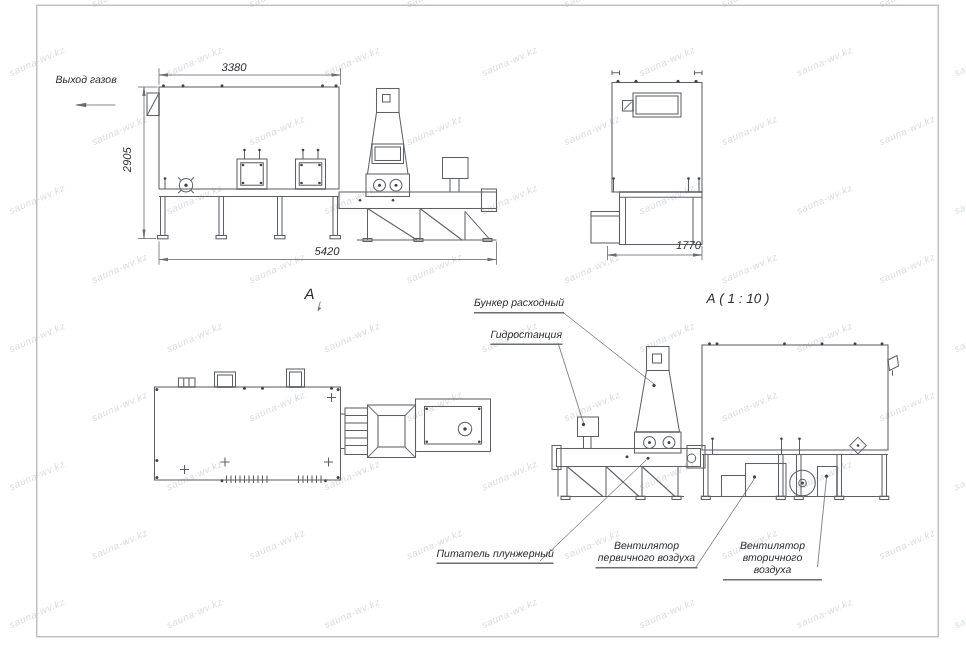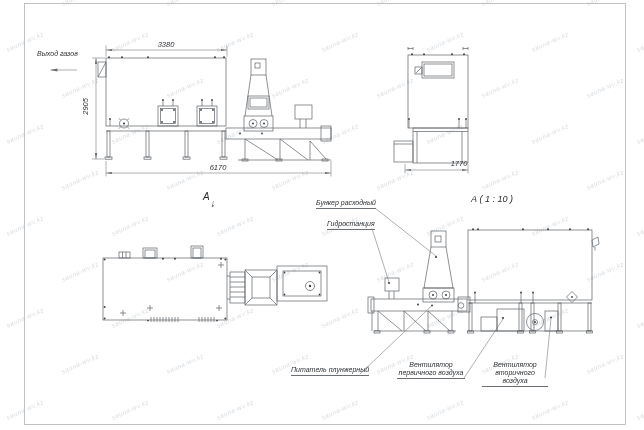--- a/index.html
+++ b/index.html
@@ -395,25 +395,25 @@
       <line x1="375" y1="208" x2="436" y2="256"></line>
       <line x1="372" y1="228.5" x2="389" y2="282"></line>
       <line x1="360" y1="374" x2="431" y2="306.5"></line>
       <line x1="464" y1="378" x2="503" y2="319"></line>
       <line x1="545" y1="378" x2="551" y2="318.5"></line>
     </g>
   </svg>
 
   <div class="lbl" style="left:37px; top:50px;">Выход газов</div>
 
-  <div class="lbl dim" style="left:146px; top:41px; width:40px;">3380</div>
+  <div class="lbl dim" style="left:136px; top:41px; width:40px;">3380</div>
 
   <div class="lbl dim rot90" style="left:66px; top:102px; width:40px;">2905</div>
 
-  <div class="lbl dim" style="left:198px; top:164px; width:40px;">6170</div>
+  <div class="lbl dim" style="left:198px; top:164px; width:40px;">5420</div>
 
   <div class="lbl" style="left:203px; top:191px; font-size:10px;">А</div>
 
   <div class="lbl dim" style="left:439px; top:160px; width:40px;">1770</div>
 
   <div class="lbl" style="left:471px; top:194px; font-size:9px;">А ( 1 : 10 )</div>
 
   <div class="lbl callout" style="left:316px; top:199px;">Бункер расходный</div>
 
   <div class="lbl callout" style="left:327px; top:219.5px;">Гидростанция</div>

